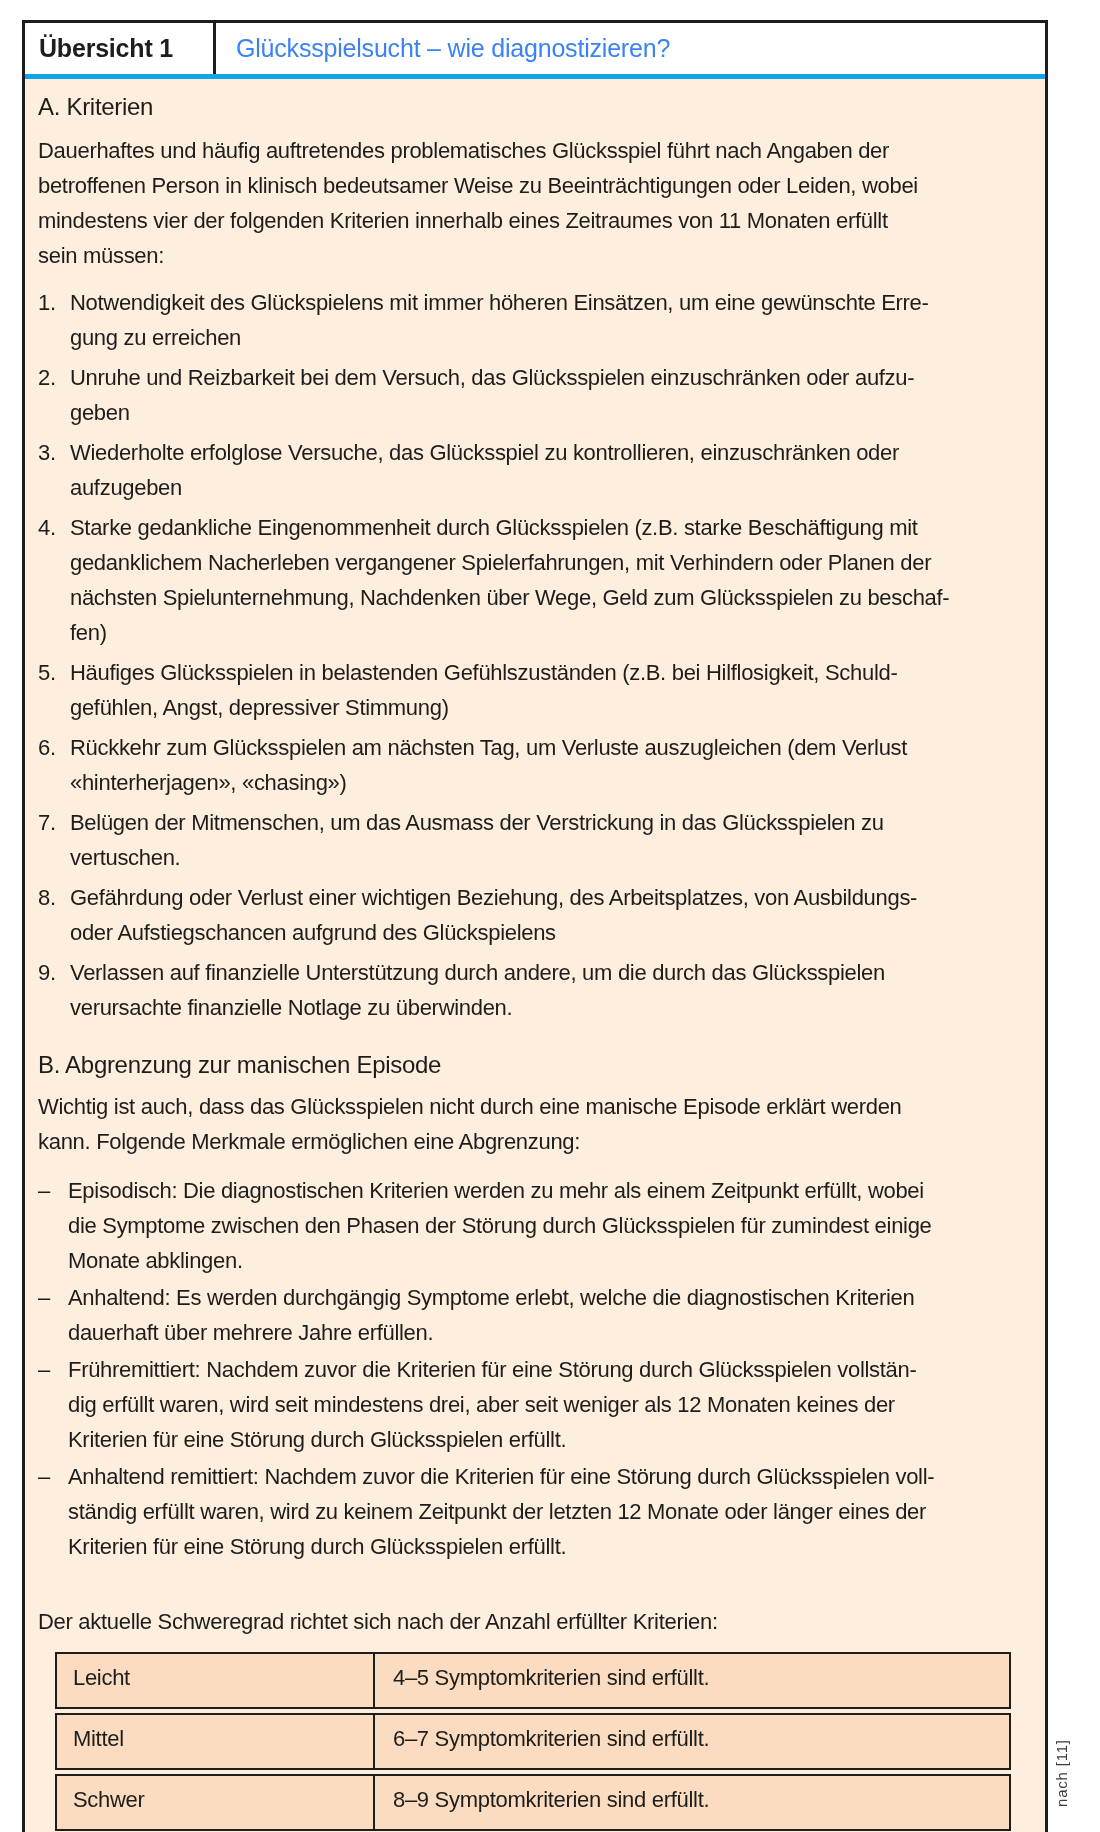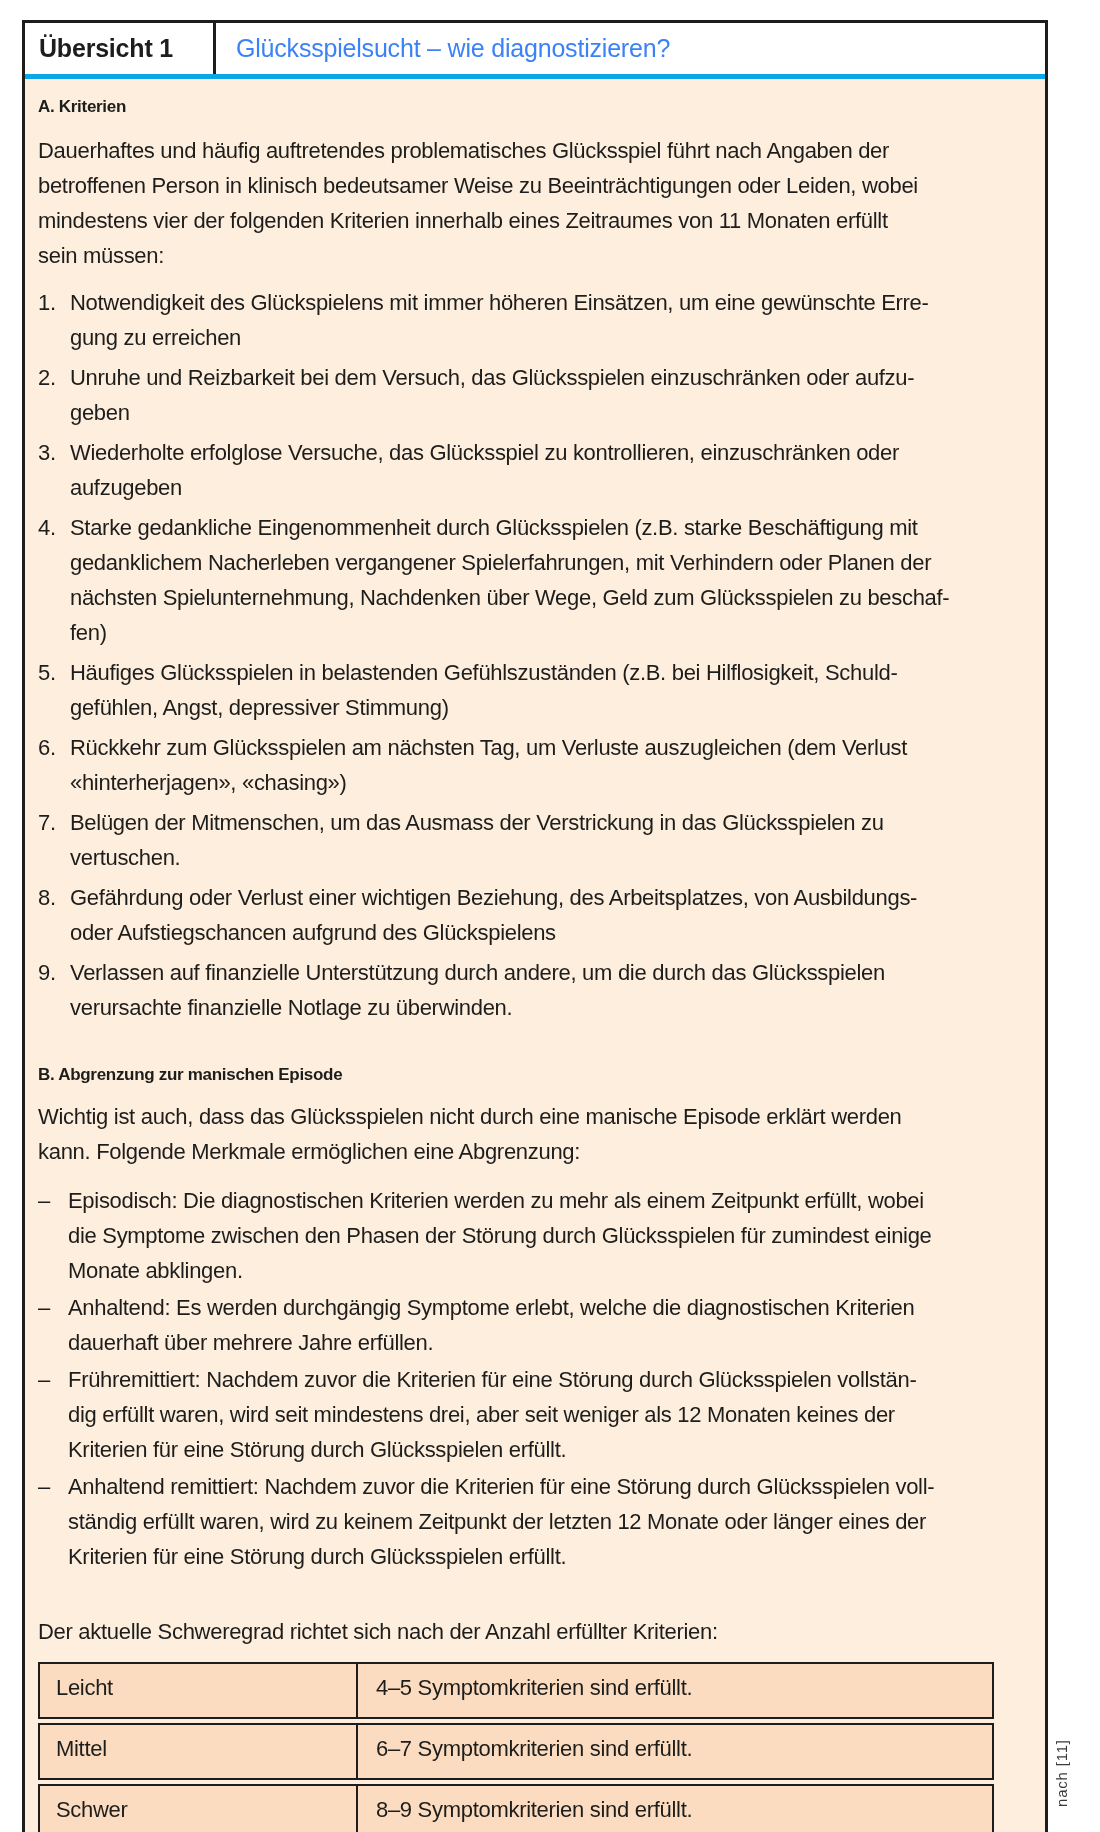--- a/index.html
+++ b/index.html
@@ -40,26 +40,26 @@
     color: #3b82f6;
     white-space: nowrap;
   }
   .box-body {
     padding: 14px 12px 24px 13px;
     font-size: 22px;
     line-height: 35px;
     letter-spacing: -0.3px;
   }
   .section-heading {
-    font-weight: bold;
-    font-size: 17px;
+    font-weight: normal;
+    font-size: 24px;
     line-height: 28px;
     margin: 0 0 12px 0;
   }
-  .section-heading.b { margin-top: 36px; margin-bottom: 10px; }
+  .section-heading.b { margin-top: 26px; margin-bottom: 10px; }
   .para { white-space: pre-line; margin: 0 0 12px 0; }
   .para.b-intro { margin-bottom: 14px; }
   .list { margin: 0; }
   .list-item { display: flex; }
   .criterion + .criterion { margin-top: 5px; }
   .feature + .feature { margin-top: 2px; }
   .marker {
     flex: 0 0 32px;
     white-space: nowrap;
   }
@@ -68,20 +68,21 @@
     flex: 1;
     white-space: pre-line;
   }
   .severity-intro {
     white-space: pre-line;
     margin: 40px 0 0 0;
   }
   .severity-table {
     margin-top: 13px;
     width: 956px;
+    margin-left: 17px;
   }
   .sev-row {
     display: flex;
     border: 2px solid #1d1d1b;
     background: #fbdcc0;
     box-sizing: border-box;
   }
   .sev-row + .sev-row { margin-top: 4px; justify-content: flex-end; }
   .sev-level {
     flex: 0 0 290px;

